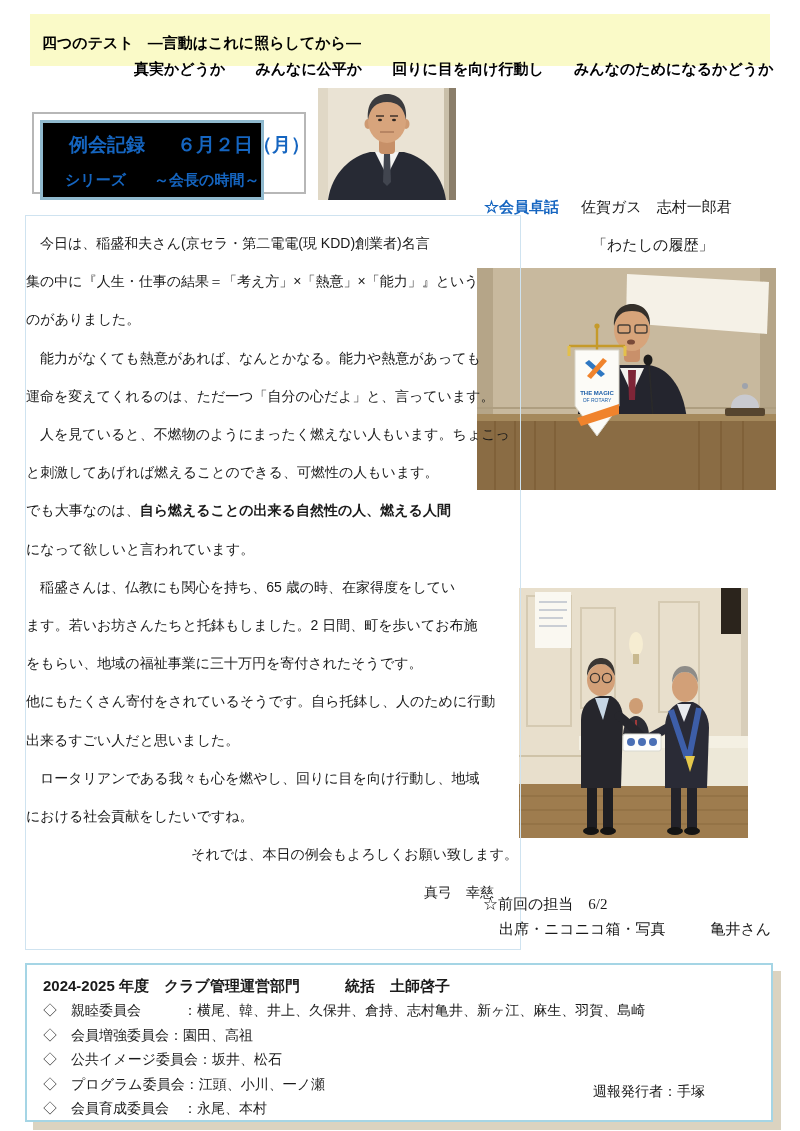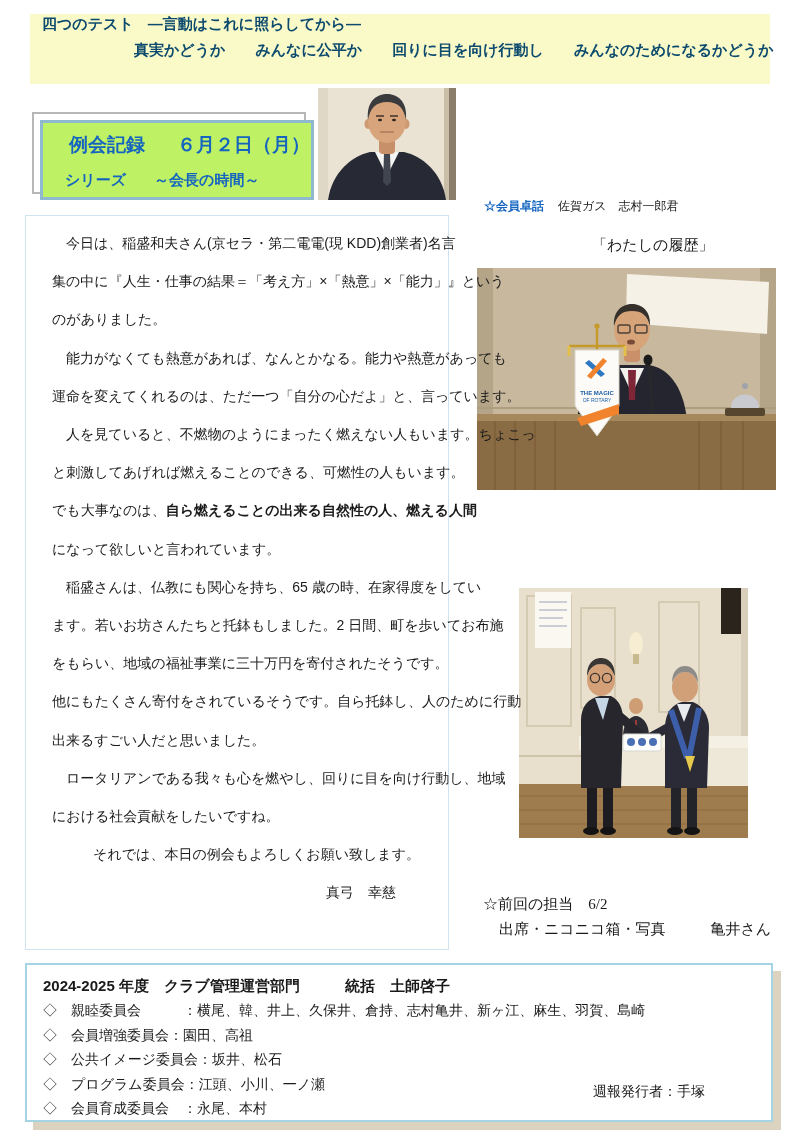--- a/index.html
+++ b/index.html
@@ -3,55 +3,55 @@
 <meta charset="utf-8">
 <style>
   html,body { margin:0; padding:0; background:#ffffff; }
   .page {
     position:relative; width:800px; height:1131px; background:#ffffff;
     font-family:"Liberation Sans", sans-serif; overflow:hidden; color:#1a1a1a;
   }
 
   
   .banner {
-    position:absolute; left:30px; top:14px; width:740px; height:70px;
-    background:#FAFAC8; color:#0c4a6e; font-weight:bold; font-size:15px;
-    box-sizing:border-box; padding:1px 12px 0;
+    position:absolute; left:30px; top:14px; width:740px; height:52px;
+    background:#FAFAC8; color:#000000; font-weight:bold; font-size:15px;
+    box-sizing:border-box; padding:20px 12px 0;
   }
   .banner-line1 { display:flex; gap:14px; white-space:nowrap; }
   .banner-line2 { display:flex; gap:30px; padding-left:92px; margin-top:7px; white-space:nowrap; }
 
   
   .meeting-box-shadow {
     position:absolute; left:32px; top:112px; width:270px; height:78px;
     border:2px solid #B7B7B7; background:transparent;
   }
   .meeting-box {
-    position:absolute; left:40px; top:120px; width:274px; height:80px;
-    border:3px solid #8FB9CE; background:#bef264; box-sizing:border-box;
+    position:absolute; left:40px; top:120px; width:224px; height:80px;
+    border:3px solid #8FB9CE; background:#000000; box-sizing:border-box;
     color:#1565C0; font-weight:bold;
   }
   .meeting-line1 { font-size:19px; padding:9px 0 0 26px; display:flex; gap:32px; white-space:nowrap; }
   .meeting-line2 { font-size:15px; padding:13px 0 0 22px; display:flex; gap:28px; white-space:nowrap; }
 
   
   .portrait { position:absolute; left:318px; top:88px; width:138px; height:112px; }
   .photo2   { position:absolute; left:477px; top:268px; width:299px; height:222px; }
   .photo3   { position:absolute; left:519px; top:588px; width:229px; height:250px; }
   .portrait svg, .photo2 svg, .photo3 svg { display:block; width:100%; height:100%; }
 
   
-  .lecture-heading { position:absolute; left:484px; top:198px; font-size:12px; display:flex; gap:14px; white-space:nowrap;text-align:right; }
+  .lecture-heading { position:absolute; left:484px; top:198px; font-size:15px; display:flex; gap:22px; white-space:nowrap;text-align:right; }
   .lecture-heading .star-label { color:#1565C0; font-weight:bold; }
   .lecture-title { position:absolute; left:592px; top:236px; font-size:15px; color:#1a1a1a; white-space:nowrap; }
 
   
   .speech-box {
-    position:absolute; left:25px; top:215px; width:424px; height:735px;
-    border:1px solid #CFE3F0; box-sizing:border-box; padding:8px 26px 0;
+    position:absolute; left:25px; top:215px; width:496px; height:735px;
+    border:1px solid #CFE3F0; box-sizing:border-box; padding:8px 0 0;
     font-size:14px; color:#1a1a1a;
   }
   .speech-line { line-height:38.2px; white-space:nowrap; }
   .speech-line .bold { font-weight:bold; }
   .speech-line.closing { text-align:right; padding-right:2px; }
   .speech-line.signature { text-align:right; padding-right:26px; }
 
   
   .bubble {
     position:absolute; left:522px; top:511px; width:204px; height:54px;

